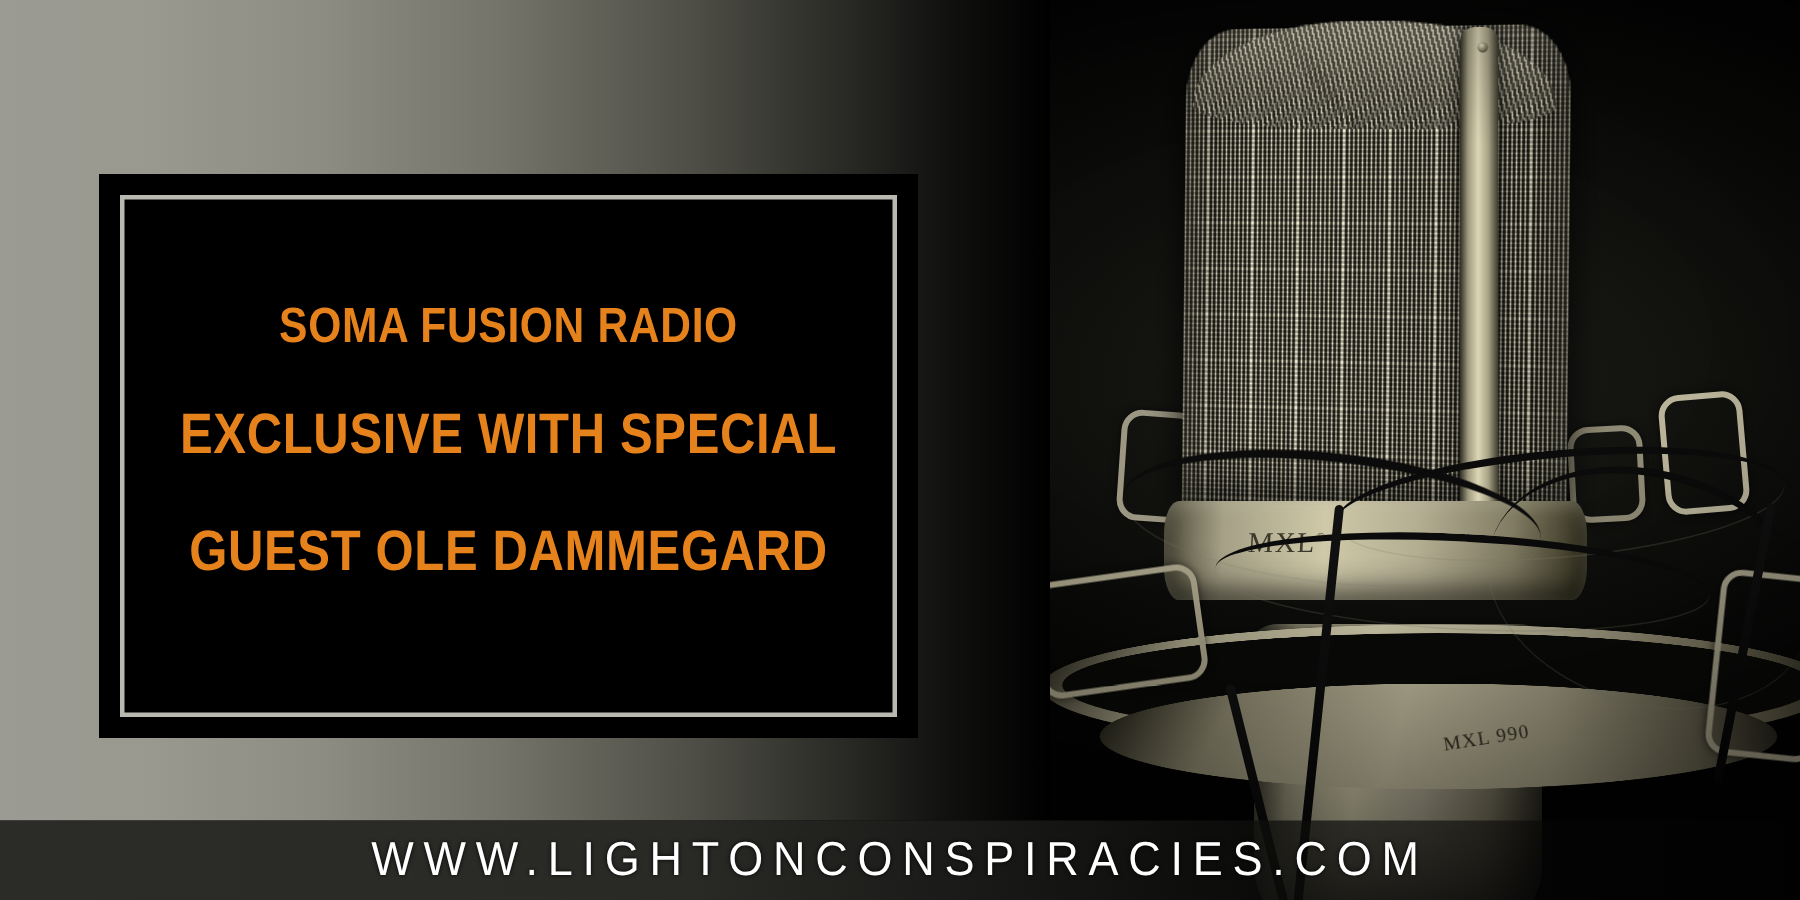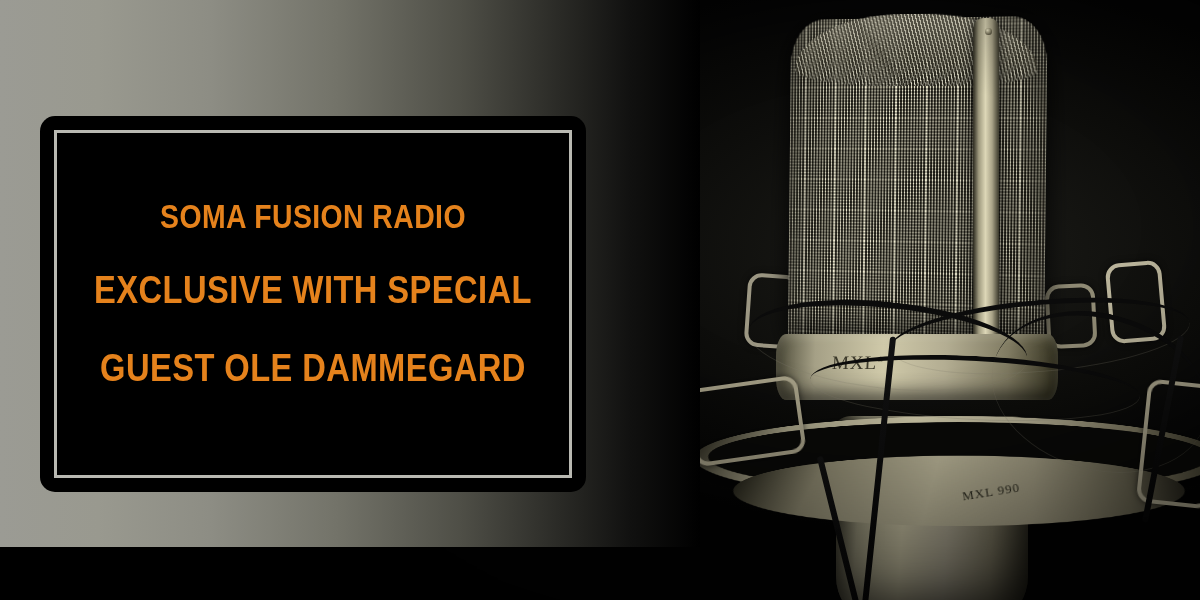--- a/index.html
+++ b/index.html
@@ -237,27 +237,26 @@
     left: 0; top: 0;
     width: 700px; height: 547px;
     background: linear-gradient(90deg,
       #9b9b94 0%, #99998f 14%, #8d8d84 30%, #737369 48%,
       #4e4e46 66%, #2a2a26 80%, #111110 90%, #000000 100%);
   }
 
   
   .card {
     position: absolute;
-    left: 40px;
+    left: 66px;
     top: 116px;
     width: 546px;
     height: 376px;
     background: #000;
     box-shadow: 0 0 0 0 rgba(0,0,0,1);
-    border-radius: 15px;
   }
   .card-inner-border {
     position: absolute;
     left: 14px;
     top: 14px;
     right: 14px;
     bottom: 14px;
     border: 3px solid #b9b9b2;
     background: #000;
   }
@@ -356,14 +355,17 @@
 
   <div class="card">
     <div class="card-inner-border"></div>
     <div class="card-text">
       <div class="headline l1">SOMA FUSION RADIO</div>
       <div class="headline l2">EXCLUSIVE WITH SPECIAL</div>
       <div class="headline l3">GUEST OLE DAMMEGARD</div>
     </div>
   </div>
 
+  <div class="bottom-banner">
+    <div class="banner-url">WWW.LIGHTONCONSPIRACIES.COM</div>
+  </div>
 
 </div>
 
 </body></html>

